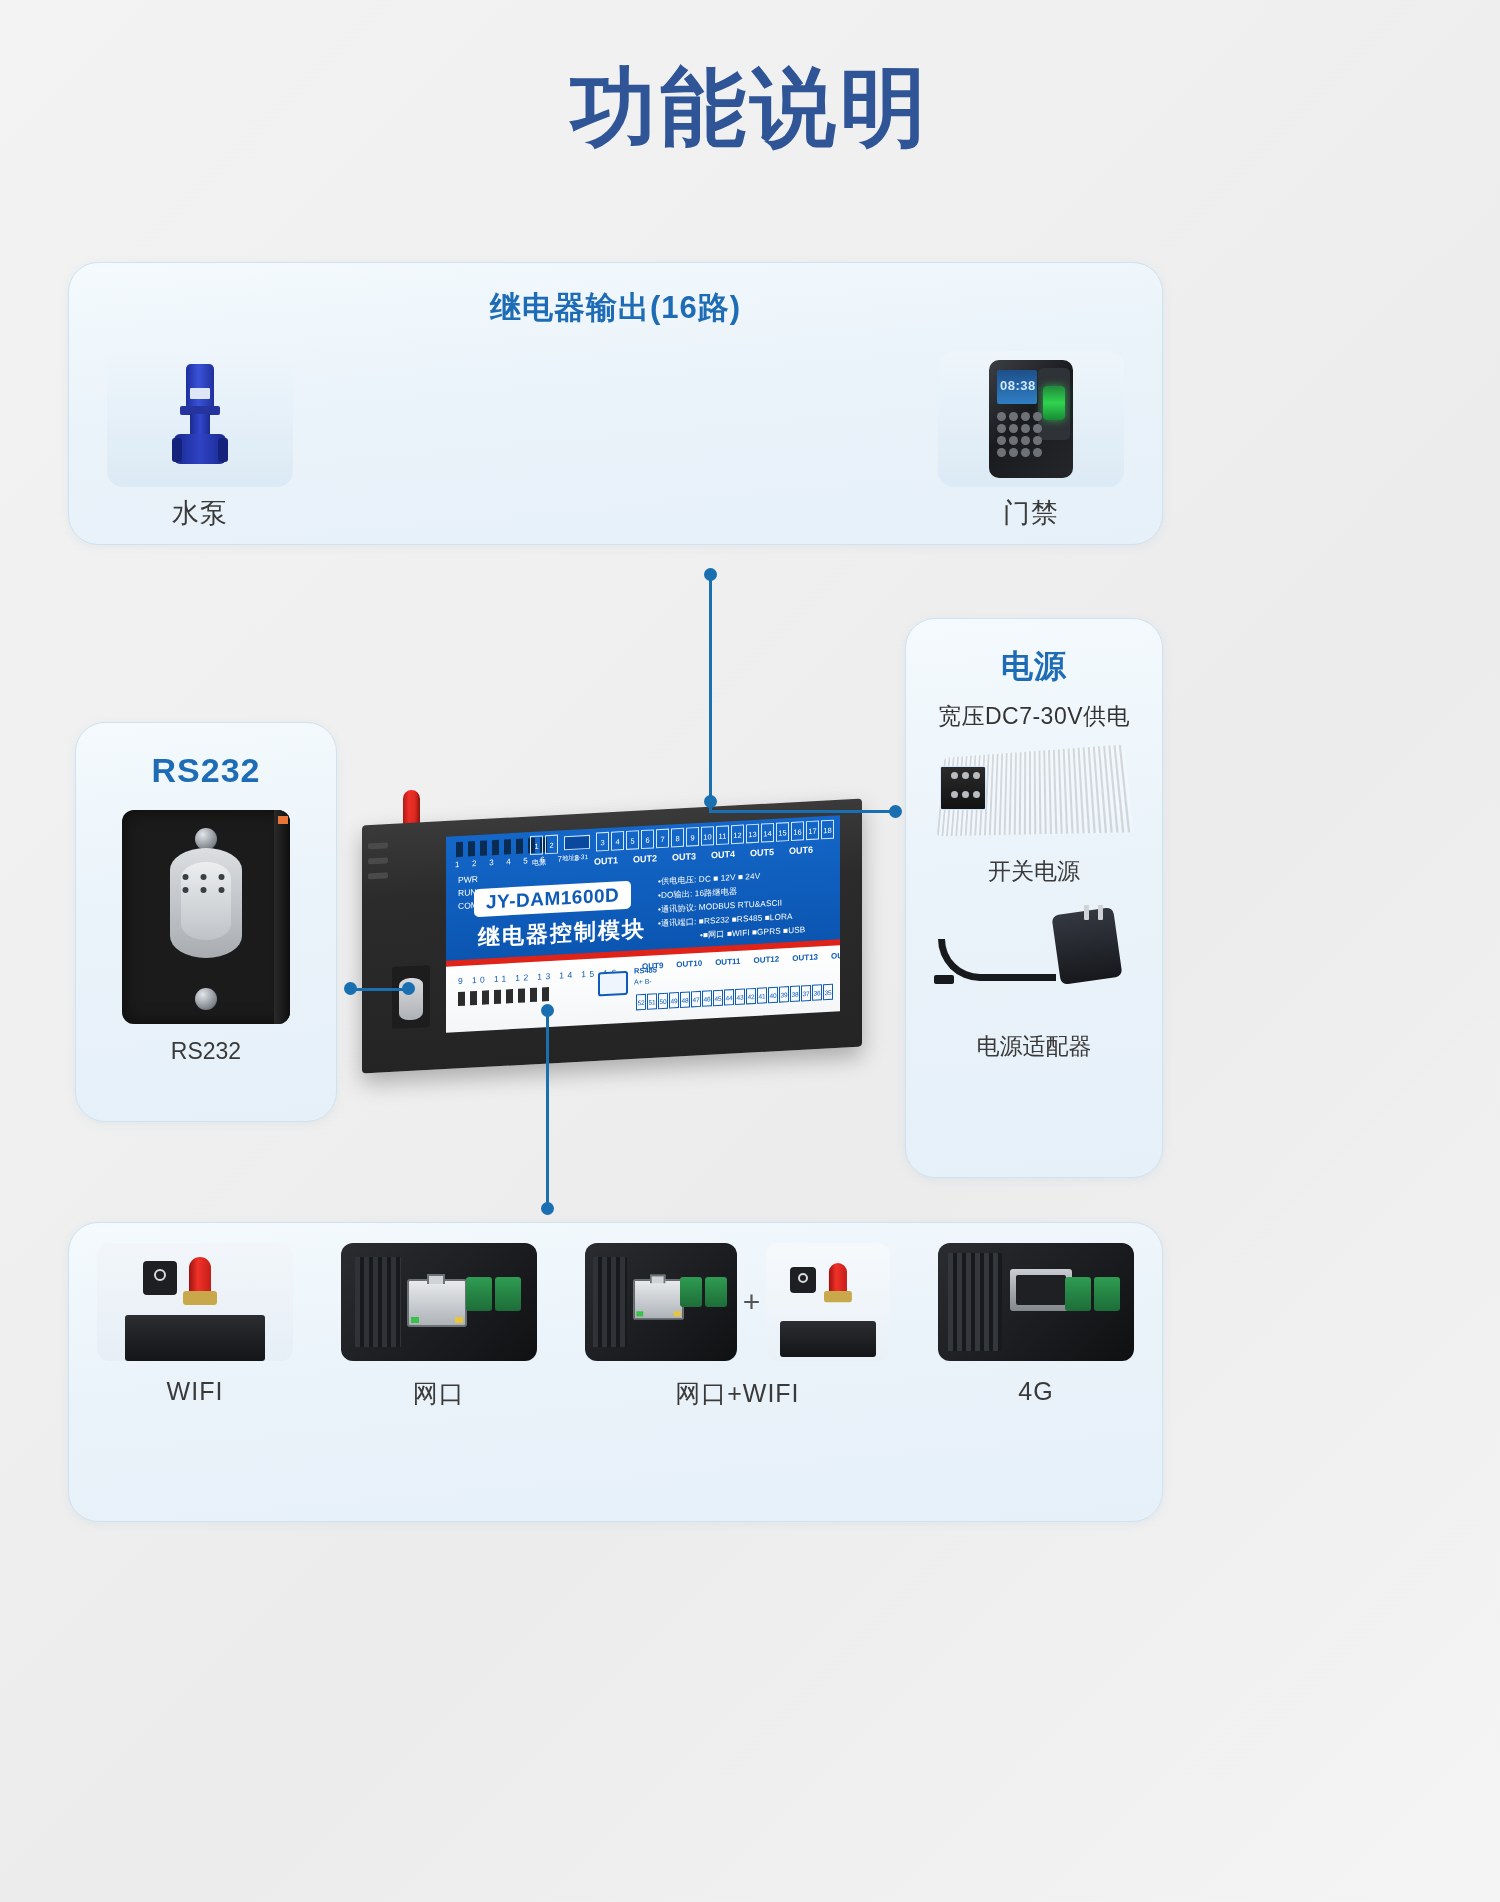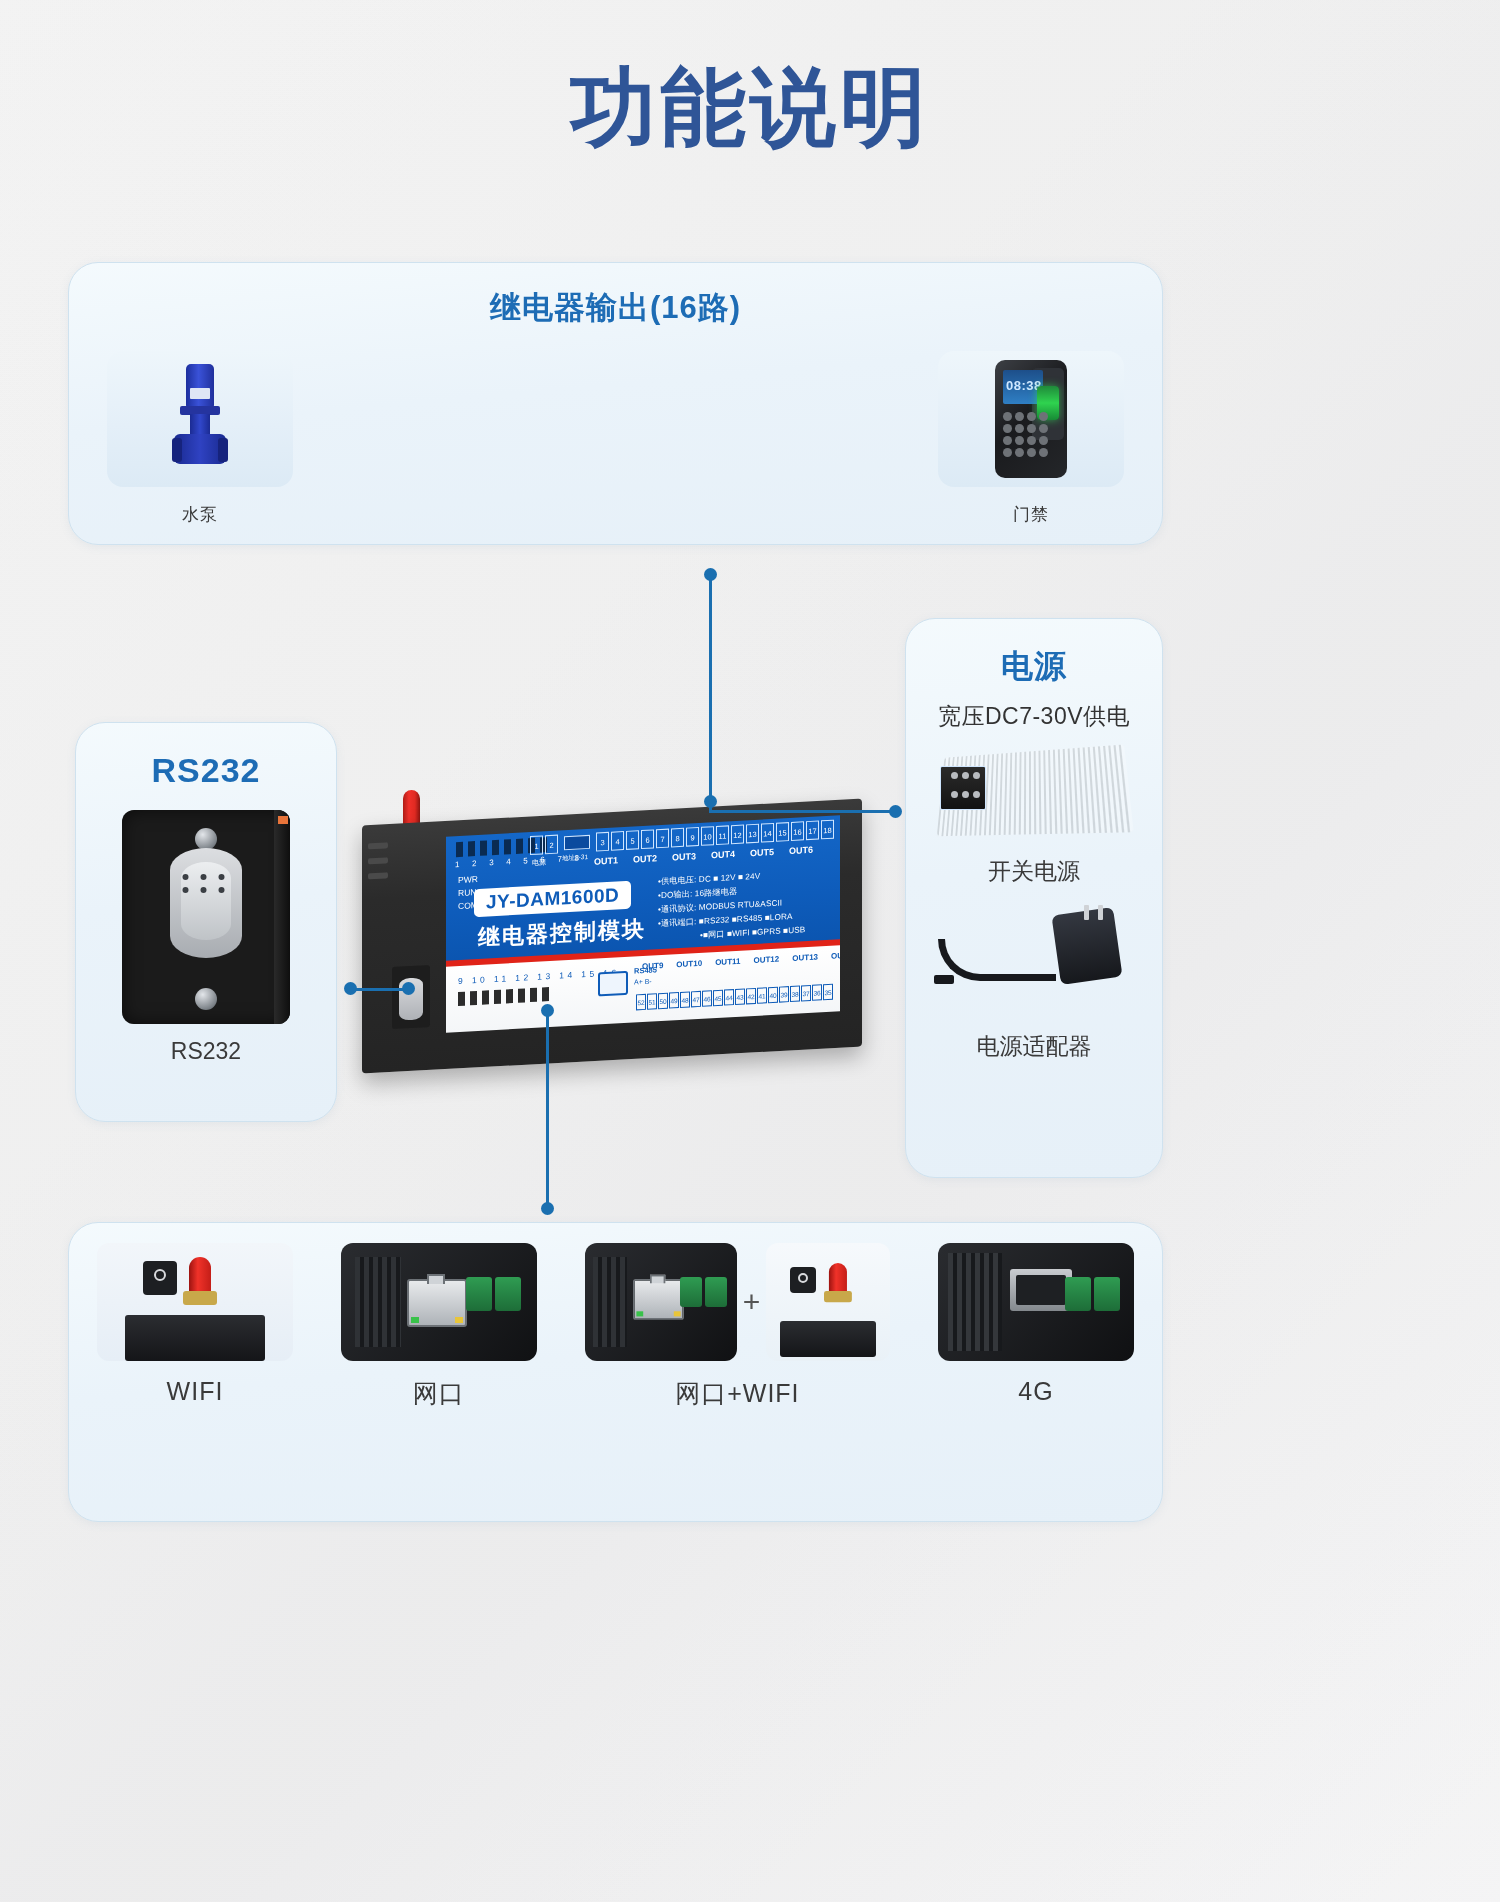--- a/index.html
+++ b/index.html
@@ -54,21 +54,21 @@
     padding: 0 38px; margin-top: 22px;
   }
   .relay-item { width: 186px; display: flex; flex-direction: column; align-items: center; }
   .thumb {
     width: 186px; height: 136px;
     border-radius: 16px;
     background: linear-gradient(180deg, #eef6fb 0%, #e4eff8 55%, #dceaf5 100%);
     display: flex; align-items: center; justify-content: center;
     position: relative; overflow: hidden;
   }
-  .relay-label { margin-top: 16px; font-size: 17px; color: #3a3a3a; letter-spacing: 1px; }
+  .relay-label { margin-top: 8px; font-size: 27px; color: #3a3a3a; letter-spacing: 1px; }
 
   
   #card-rs232 { left: 75px; top: 722px; width: 262px; height: 400px; }
   #card-rs232 .card-title { font-size: 34px; margin-top: 28px; }
   .rs232-thumb {
     width: 168px; height: 214px;
     margin: 20px auto 0;
     border-radius: 12px;
     background: #1b1b1b;
     position: relative; overflow: hidden;
@@ -199,21 +199,21 @@
 
   .valve { width: 70px; height: 112px; position: relative; }
   .valve .ring { position:absolute; left:5px; top:4px; width:60px; height:62px; border:9px solid #3b2f9b; border-radius:50%; background:#6b6257;}
   .valve .disc { position:absolute; left:20px; top:14px; width:30px; height:42px; background:linear-gradient(90deg,#8a7f6d,#cbbfa7,#6e6455); border-radius:50%;}
   .valve .lug1,.valve .lug2,.valve .lug3,.valve .lug4 { position:absolute; width:15px; height:15px; background:#3b2f9b; border-radius:50%;}
   .valve .lug1{left:2px;top:14px;} .valve .lug2{right:2px;top:14px;}
   .valve .lug3{left:2px;top:44px;} .valve .lug4{right:2px;top:44px;}
   .valve .stem { position:absolute; left:29px; top:60px; width:12px; height:30px; background:#3b2f9b; border-radius:2px;}
   .valve .base { position:absolute; left:19px; top:88px; width:32px; height:22px; background:linear-gradient(180deg,#fdfdfd,#dedede); border-radius:3px;}
 
-  .access { width: 72px; height: 118px; position: relative; }
+  .access { width: 84px; height: 118px; position: relative; }
   .access .shell { position:absolute; inset:0; background:linear-gradient(135deg,#3c3f44,#1a1b1e 45%,#242629); border-radius:10px;}
   .access .screen { position:absolute; left:8px; top:10px; width:40px; height:34px; background:linear-gradient(180deg,#1d4f8a,#2f7fc4); border-radius:2px;}
   .access .clock { position:absolute; left:11px; top:18px; color:#cfe8ff; font-size:13px; font-weight:700; letter-spacing:.5px;}
   .access .fp { position:absolute; right:8px; top:26px; width:22px; height:34px; background:linear-gradient(180deg,#1f8a3a,#2fd34f 50%,#178a35); border-radius:4px; box-shadow:0 0 8px rgba(50,230,90,.6);}
   .access .fpbox { position:absolute; right:3px; top:8px; width:32px; height:72px; background:#2f3237; border-radius:5px;}
   .access .keys { position:absolute; left:8px; top:52px; display:grid; grid-template-columns:repeat(4,9px); gap:3px;}
   .access .key { width:9px; height:9px; background:#6e7277; border-radius:50%;}
 
   .shutter { width: 82px; height: 110px; position: relative; }
   .shutter .hood { position:absolute; left:0; top:0; width:82px; height:16px; background:linear-gradient(180deg,#c6ccd2,#7e878f); border-radius:3px; transform:skewX(-8deg);}

